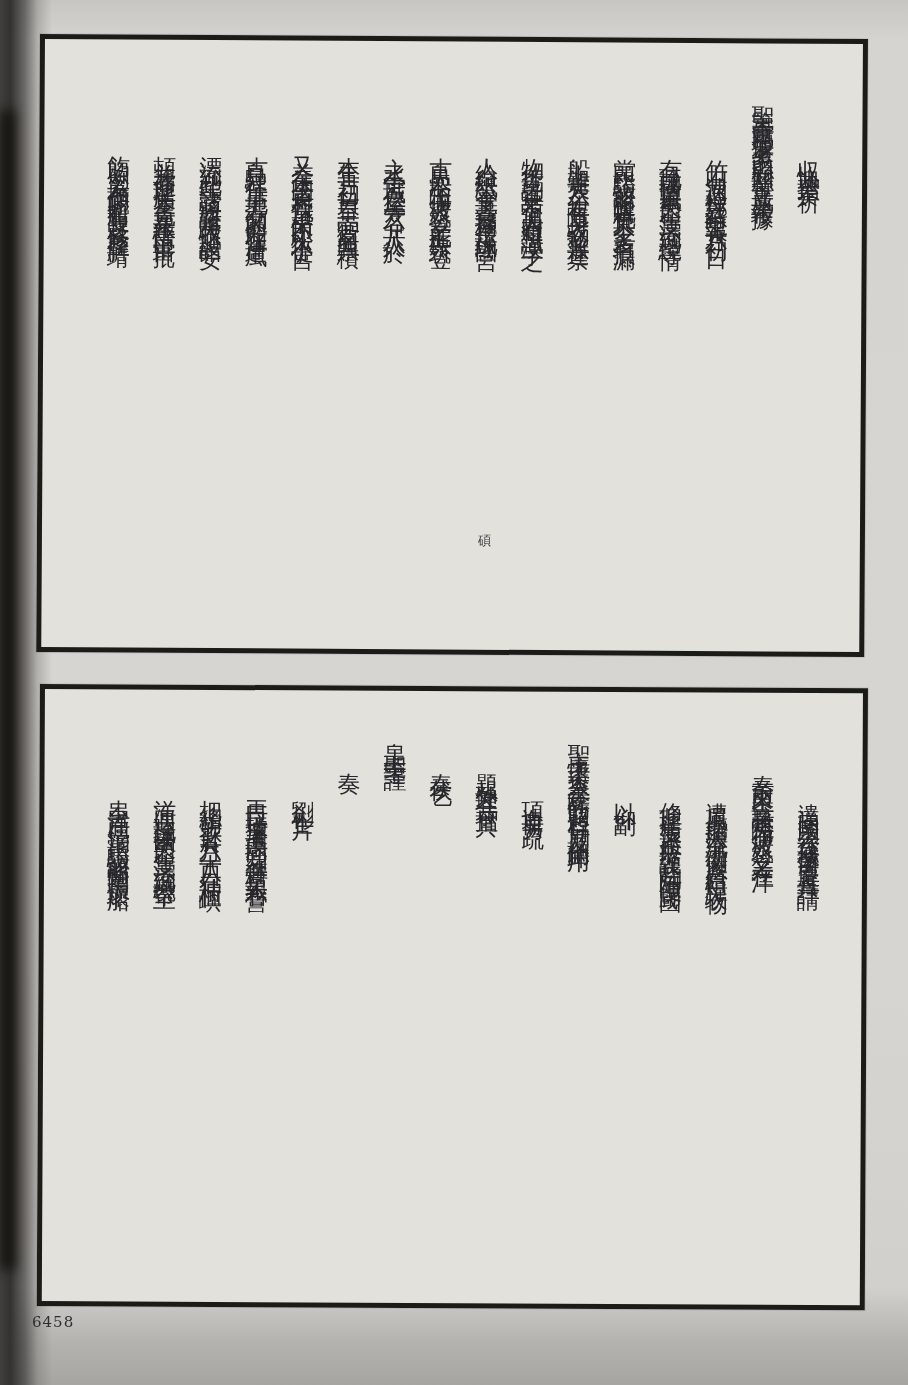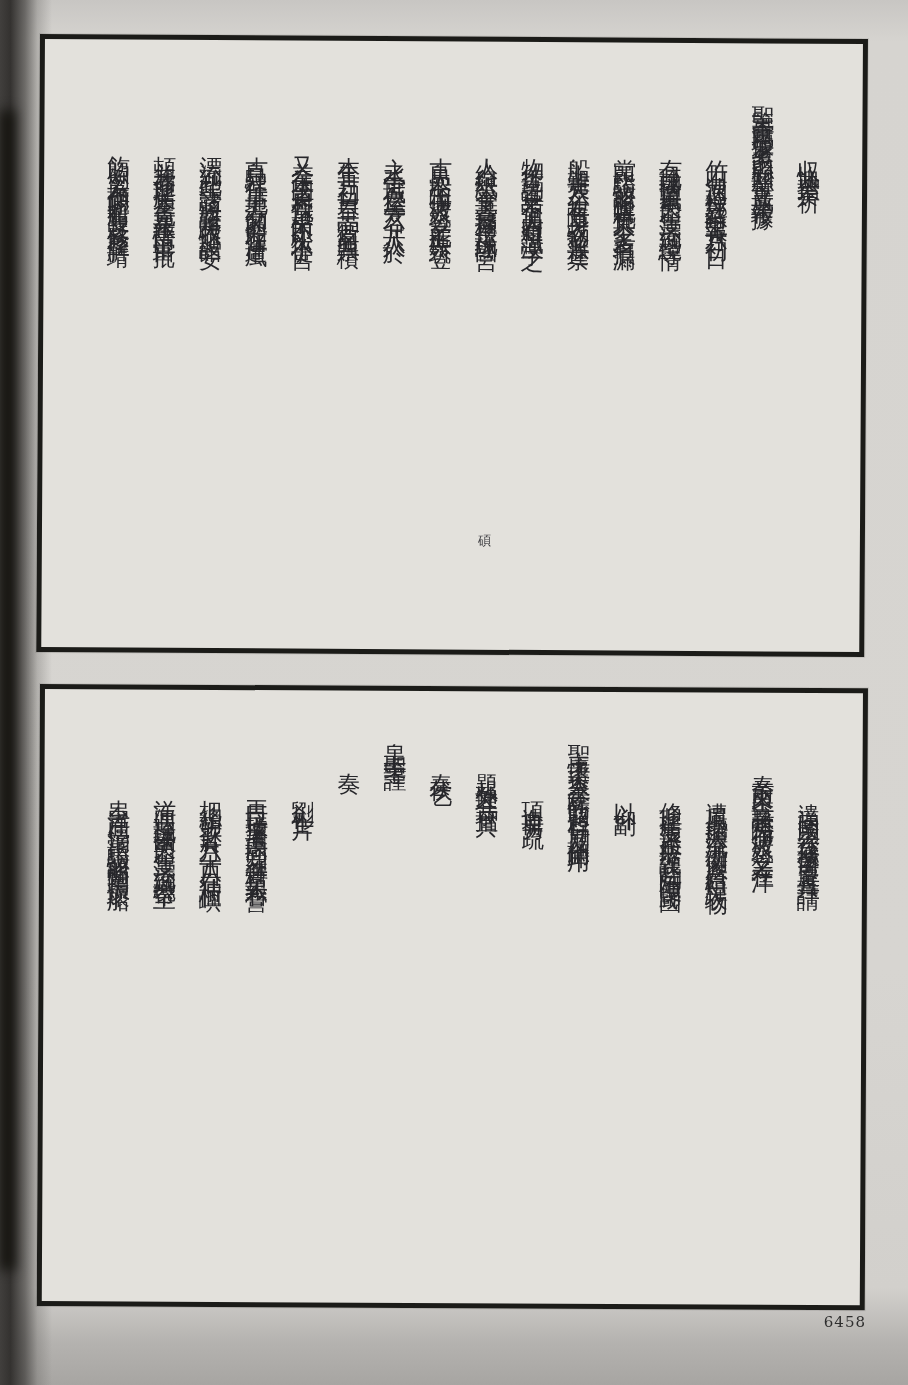--- a/index.html
+++ b/index.html
@@ -45,23 +45,23 @@
   .n0{margin-top:34px}
   .n1{margin-top:64px}
   .n2{margin-top:92px}
   .side-note{
     position:absolute;left:433px;top:482px;
     font-size:13px;color:#3a3a3e;
     writing-mode:vertical-rl;text-orientation:upright;
   }
   .page-num{
     position:absolute;top:1313px;left:0;right:42px;
-    text-align:right;
+    text-align:left;
     font-family:"DejaVu Serif","Liberation Serif",serif;
-    font-size:15px;letter-spacing:1px;color:#2e2e2e;
+    font-size:15px;letter-spacing:1px;color:#2e2e2e;padding-left:32px;
   }
 </style>
 </head>
 <body>
 
 <div class="page">
   <div class="gutter">
     <div class="gutter-core"></div>
   </div>
 

